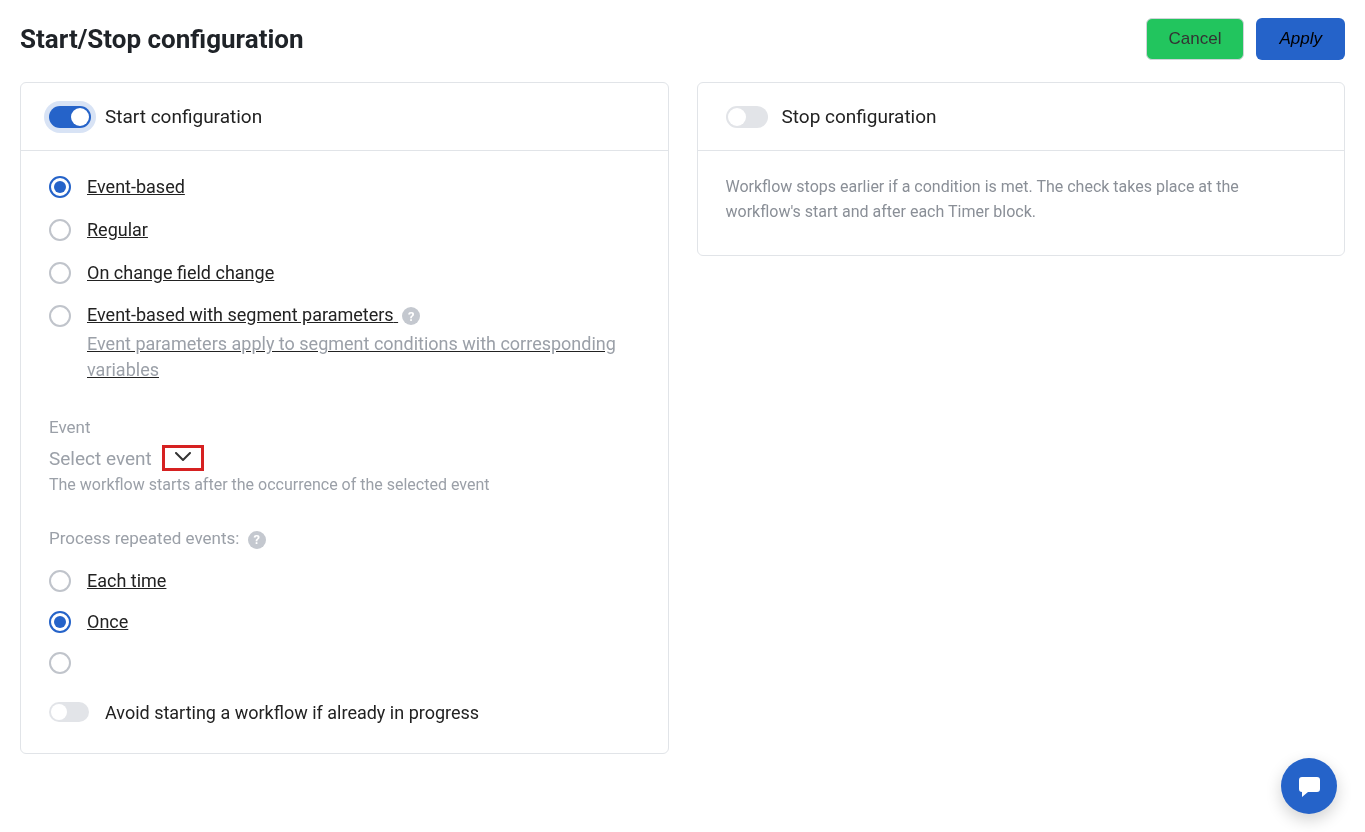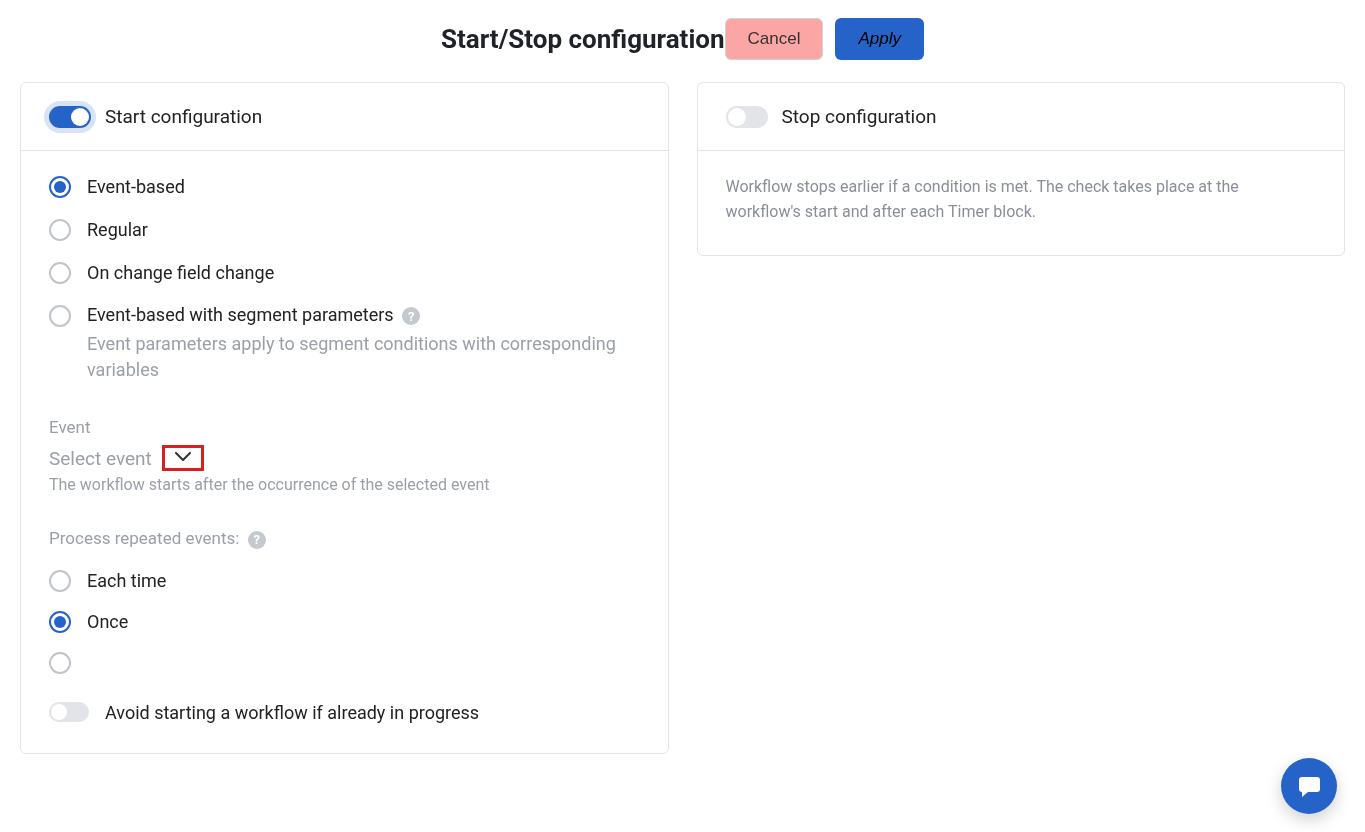--- a/index.html
+++ b/index.html
@@ -6,40 +6,40 @@
   body {
     margin: 0;
     font-family: -apple-system, BlinkMacSystemFont, "Segoe UI", Roboto, Helvetica, Arial, sans-serif;
     background: #fff;
     color: #222;
     padding: 18px 20px 30px 20px;
     width: 1365px;
   }
   .header {
     display: flex;
-    justify-content: center;
+    justify-content: space-between;
     align-items: center;
     margin-bottom: 22px;
   }
   .header h1 {
     font-size: 26px;
     font-weight: 700;
     margin: 0;
     color: #1f2328;
   }
   .header-buttons { display: flex; gap: 12px; }
   .btn {
     padding: 10px 22px;
     font-size: 17px;
     border-radius: 6px;
     cursor: pointer;
     border: 1px solid transparent;
   }
   .btn-cancel {
-    background: #fca5a5;
+    background: #22c55e;
     border-color: #d0d4d9;
     color: #333;
   }
   .btn-apply {
     background: #2563c9;
     color: #000000;
     font-style: italic;
   }
   .panels { display: flex; gap: 28px; }
   .panel {
@@ -98,21 +98,21 @@
   .toggle-sm {
     width: 40px; height: 20px; border-radius: 10px; position: relative; flex: 0 0 40px;
     background: #e2e4e8;
   }
   .toggle-sm::after {
     content: "";
     position: absolute; left: 2px; top: 2px;
     width: 16px; height: 16px; background: #fff; border-radius: 50%;
   }
 
-  .radio-group { display: flex; flex-direction: column; gap: 20px; }
+  .radio-group { display: flex; flex-direction: column; gap: 20px; text-decoration: underline; }
   .radio-row { display: flex; align-items: flex-start; gap: 16px; }
   .radio-row-inline { align-items: center; }
   .radio {
     width: 22px; height: 22px; border: 2px solid #c0c4cb; border-radius: 50%;
     flex: 0 0 22px; position: relative;
     margin-top: 1px;
   }
   .radio.selected { border-color: #2563c9; }
   .radio.selected::after {
     content: ""; position: absolute; left: 3px; top: 3px;

